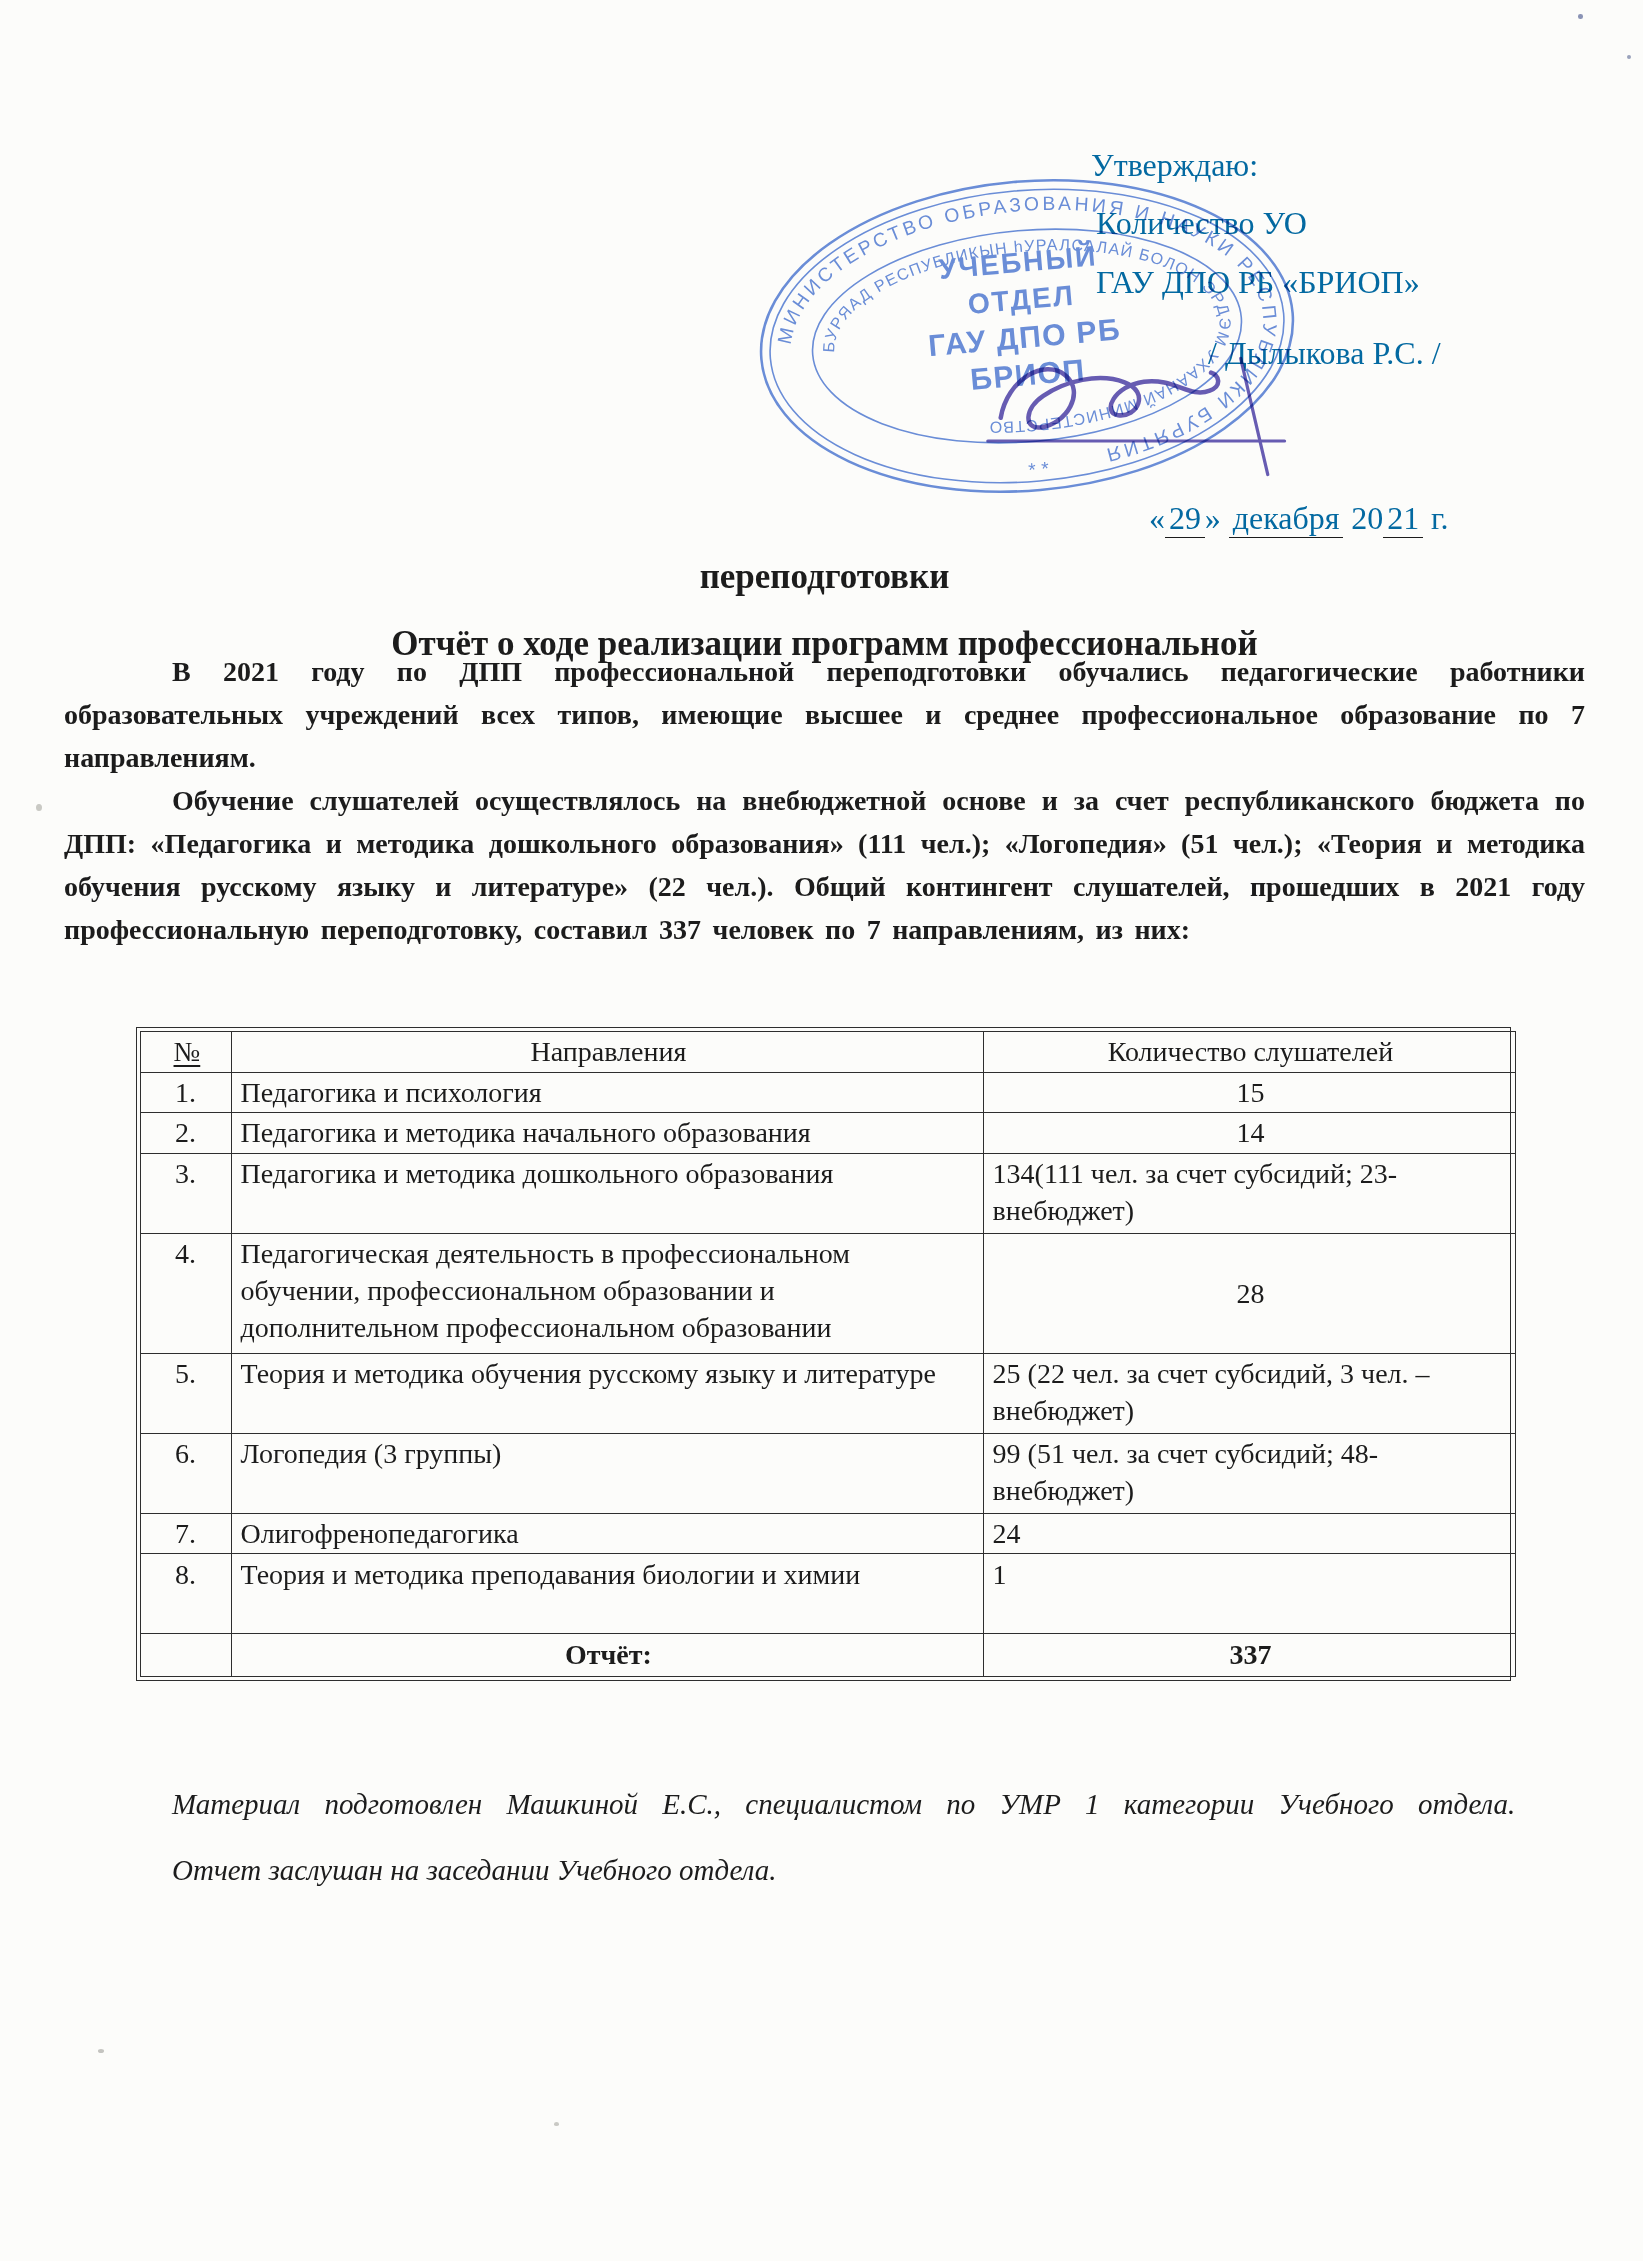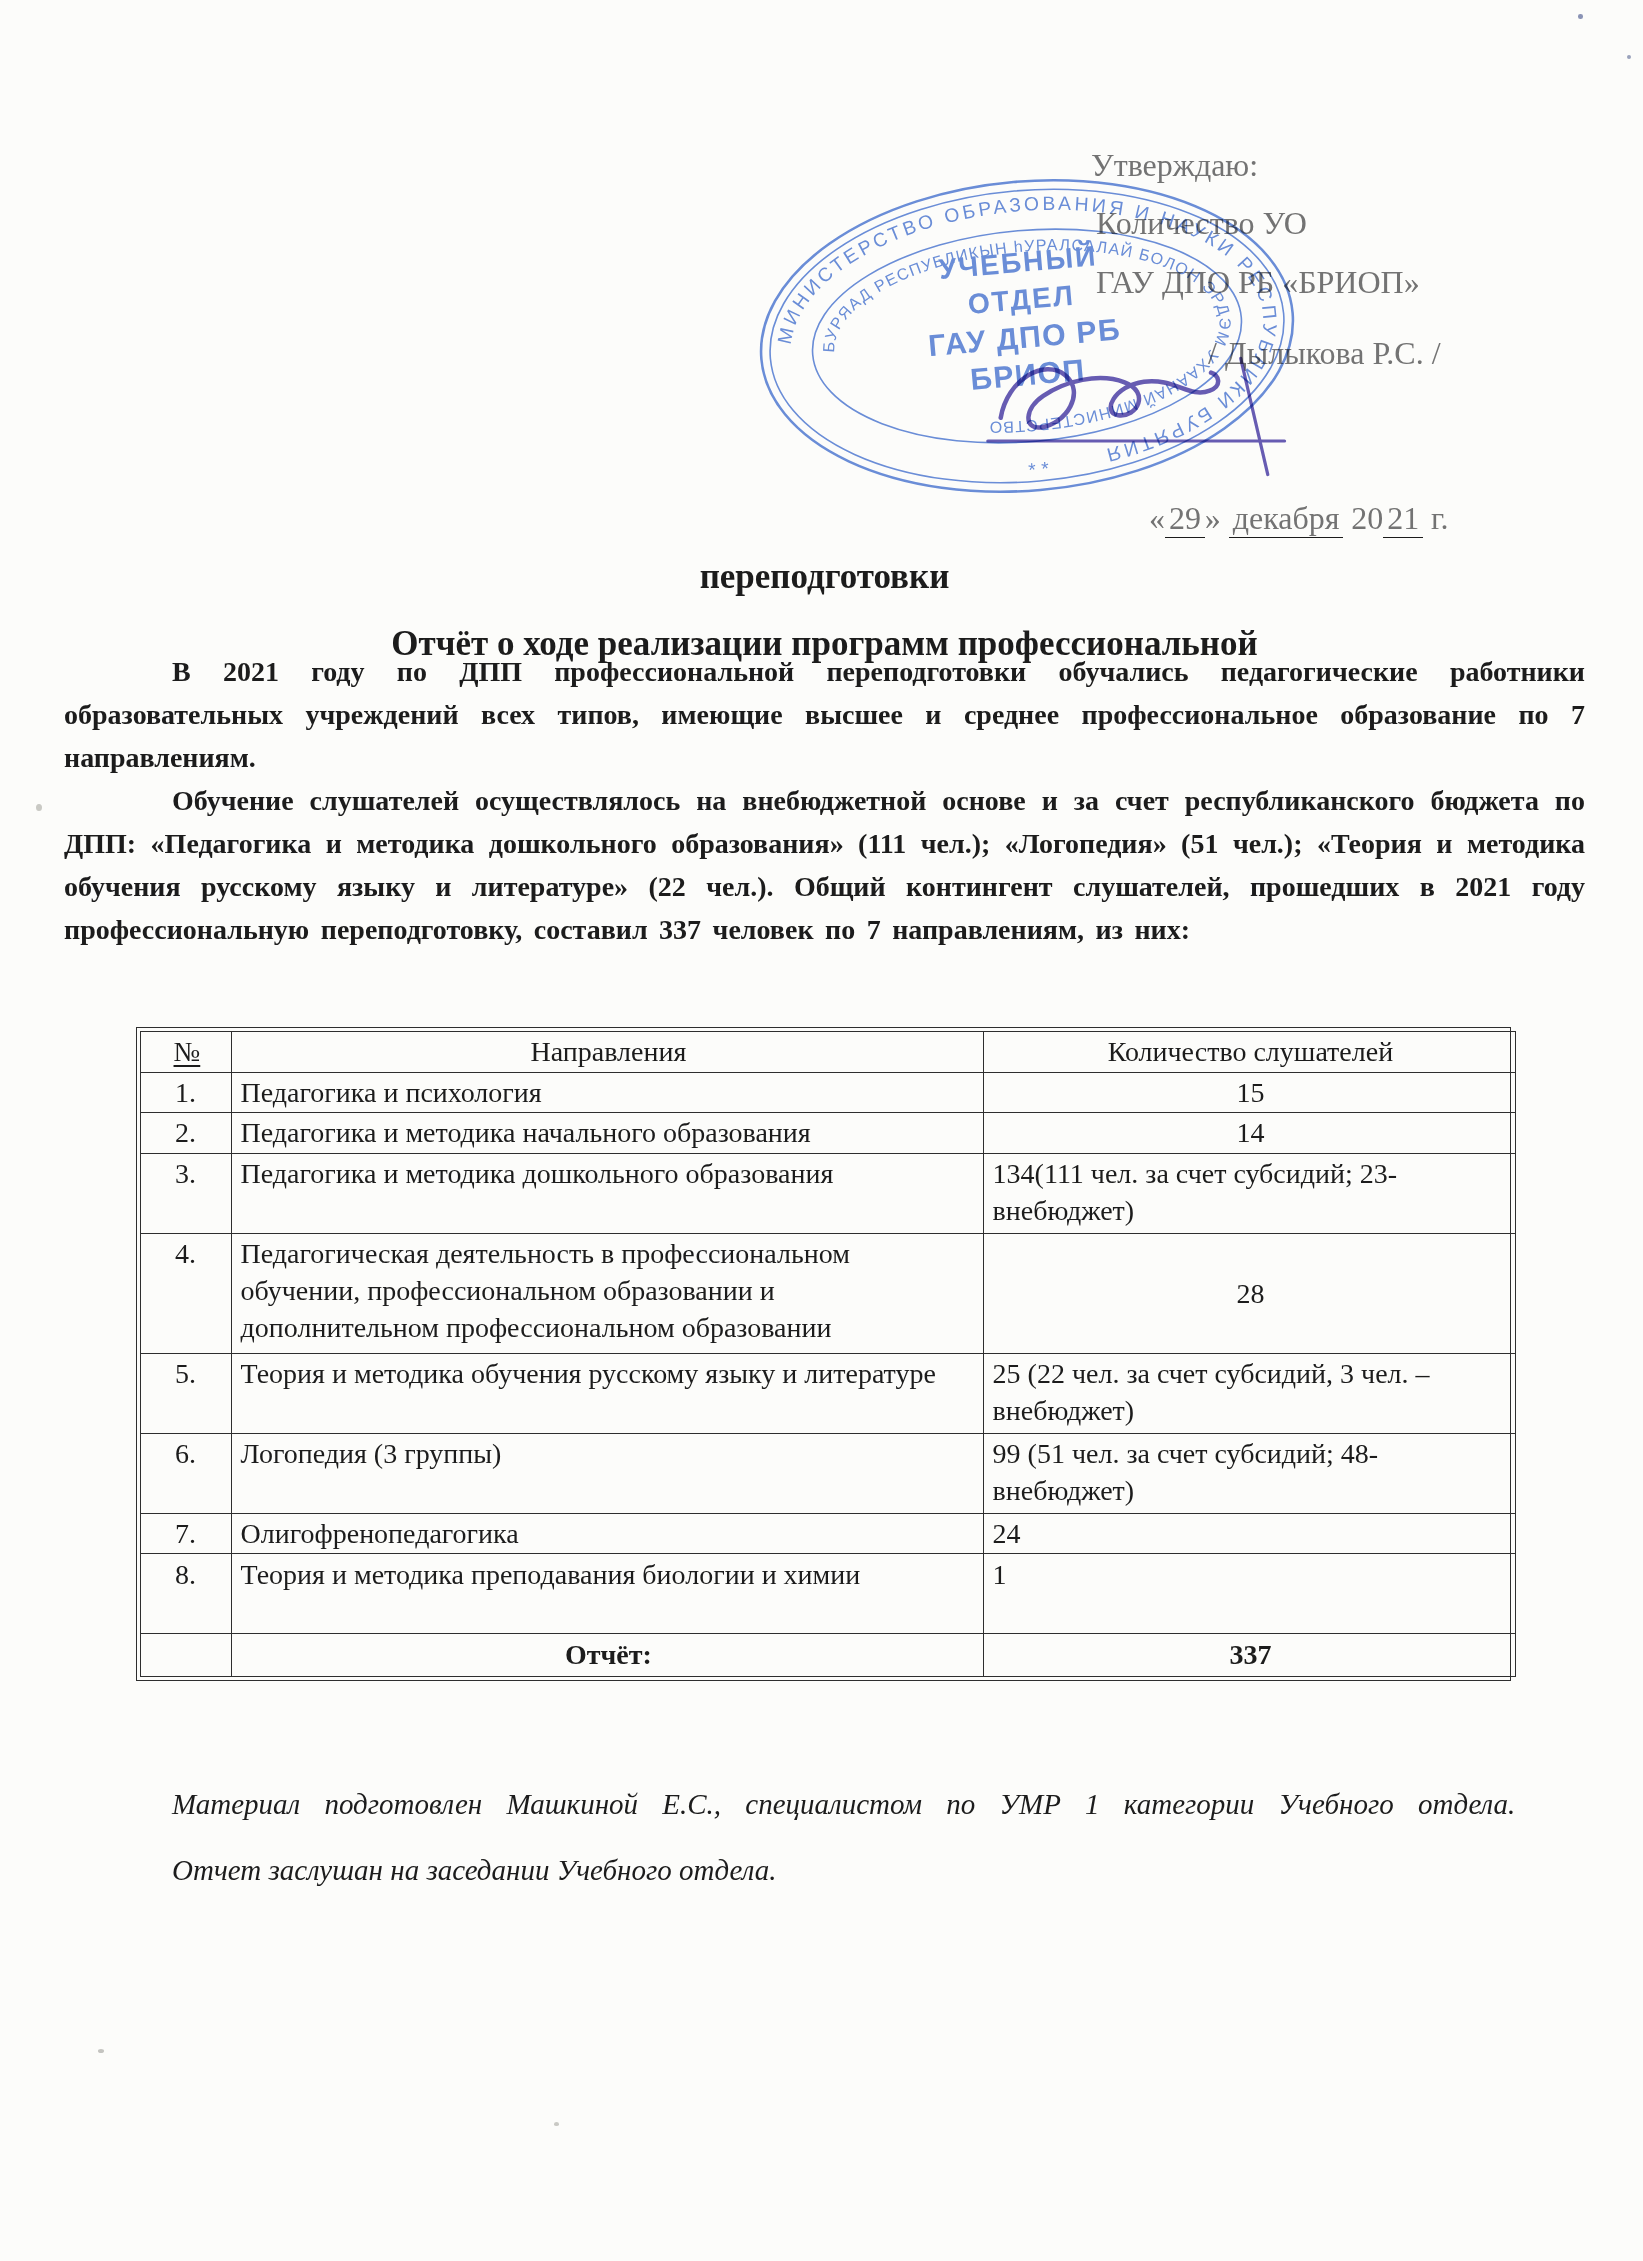--- a/index.html
+++ b/index.html
@@ -3,21 +3,21 @@
 <meta charset="utf-8">
 <style>
   html,body{margin:0;padding:0;}
   body{
     width:1644px;height:2261px;position:relative;overflow:hidden;
     background:#fcfcfa;
     font-family:"Liberation Serif","DejaVu Serif",serif;
     color:#1c1c1c;
   }
   
-  .appr-line{position:absolute;font-size:32px;white-space:nowrap;color:#737373;}
+  .appr-line{position:absolute;font-size:32px;white-space:nowrap;color:#0369a1;}
   .appr-label{left:1091px;top:147px;}
   .appr-line1{left:1096px;top:205px;}
   .appr-line2{left:1096px;top:264px;text-align:right;}
   .appr-signer{left:1208px;top:327px;margin-top:8px;}
   .appr-date{left:1104px;top:500px;margin-left:45px;}
   .u-blank{border-bottom:1.9px solid #1b1b1b;padding:0 3.9px 1.3px 3.9px;}
   
   .stamp{
     position:absolute;left:755px;top:175px;width:544px;height:322px;
     transform:rotate(-5deg);mix-blend-mode:multiply;opacity:.82;

